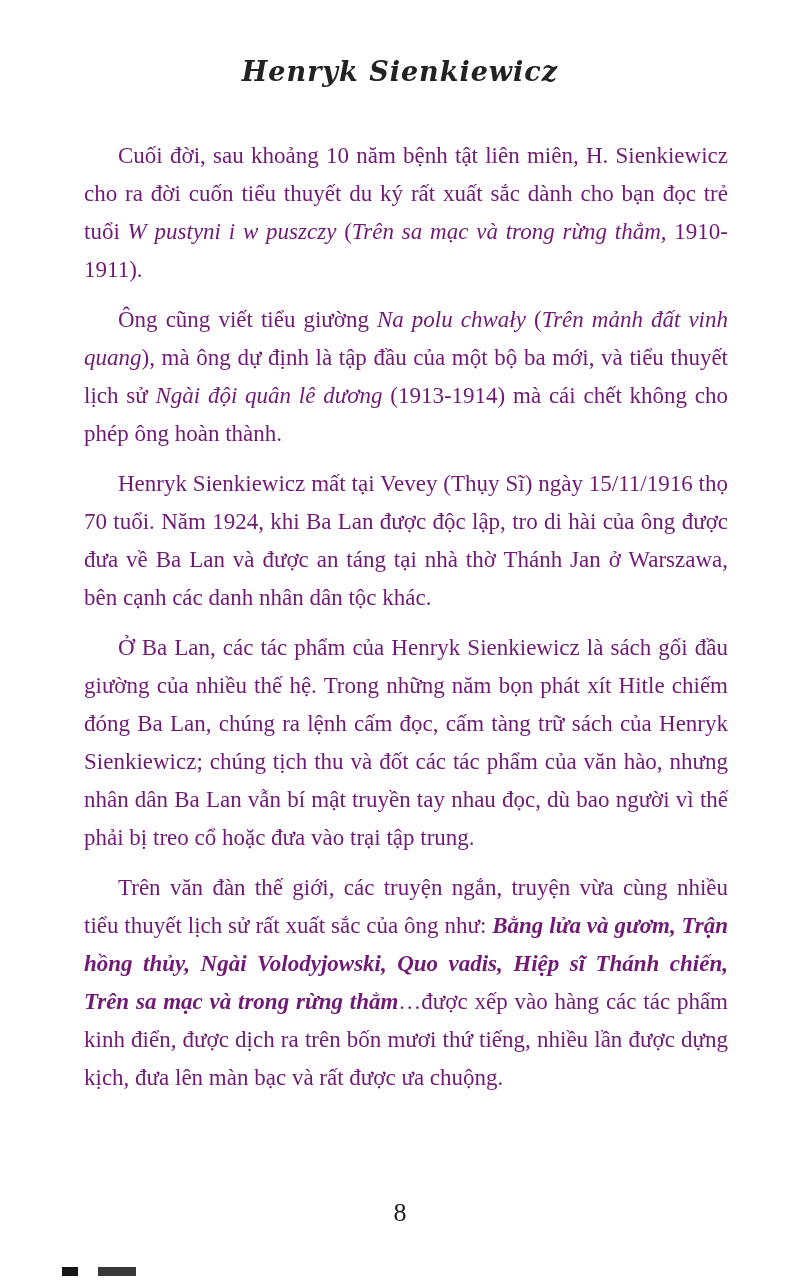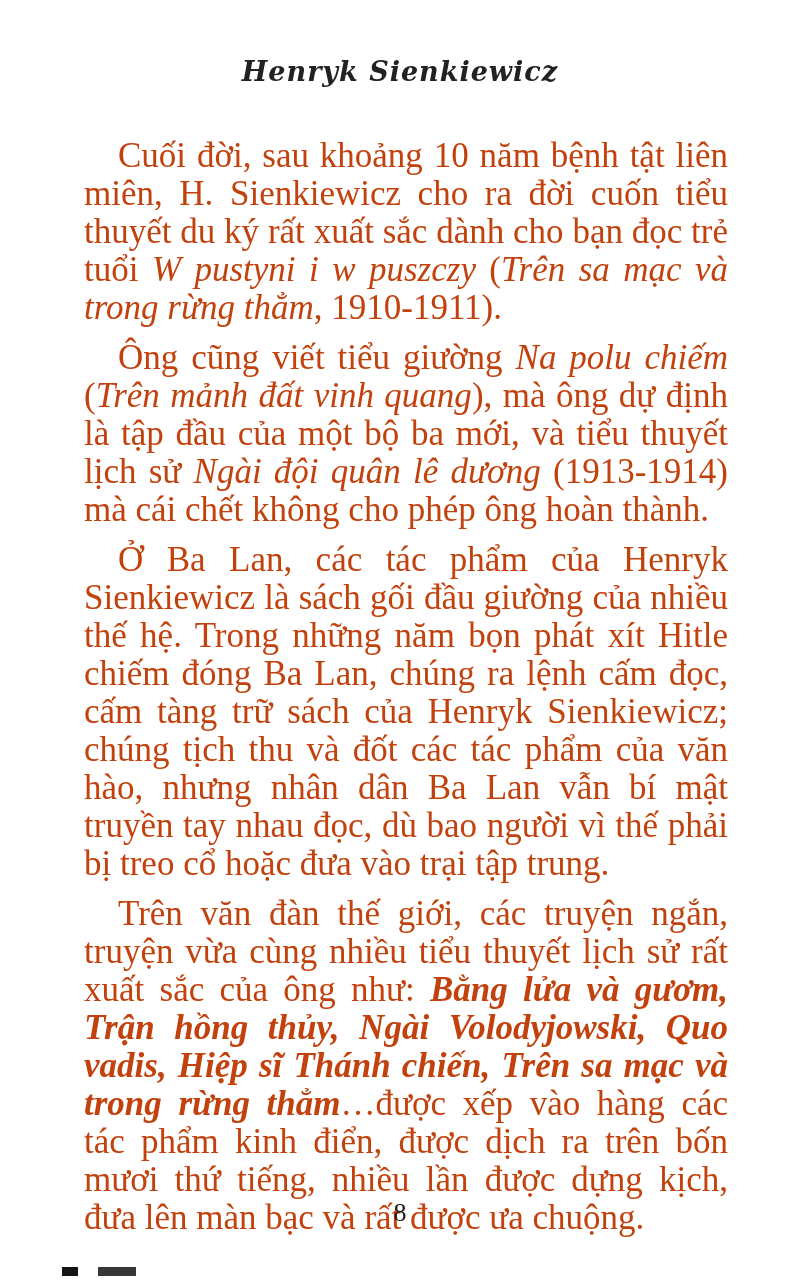--- a/index.html
+++ b/index.html
@@ -25,25 +25,25 @@
     font-weight: bold;
     font-size: 27px;
     letter-spacing: 1px;
     color: #222222;
   }
   .page-body {
     padding: 50px 72px 0 84px;
   }
   .para {
     margin: 0 0 12px 0;
-    font-size: 35px;
+    font-size: 23px;
     line-height: 38px;
     text-align: justify;
     text-indent: 34px;
-    color: #c2410c;
+    color: #701a75;
   }
   .para span { white-space: pre-wrap; }
   .italic { font-style: italic; }
   .bold-italic { font-style: italic; font-weight: bold; }
   .page-number {
     position: absolute;
     bottom: 52px;
     left: 0;
     right: 0;
     text-align: center;
@@ -61,21 +61,22 @@
 </style>
 </head>
 <body>
 
 <div class="page">
 
   <div class="running-head">Henryk Sienkiewicz</div>
 
   <div class="page-body">
       <p class="para"><span>Cuối đời, sau khoảng 10 năm bệnh tật liên miên, H. Sienkiewicz cho ra đời cuốn tiểu thuyết du ký rất xuất sắc dành cho bạn đọc trẻ tuổi </span><span class="italic">W pustyni i w puszczy</span><span> (</span><span class="italic">Trên sa mạc và trong rừng thẳm</span><span>, 1910-1911).</span></p>
-      <p class="para"><span>Ông cũng viết tiểu giường </span><span class="italic">Na polu chiếm</span><span> (</span><span class="italic">Trên mảnh đất vinh quang</span><span>), mà ông dự định là tập đầu của một bộ ba mới, và tiểu thuyết lịch sử </span><span class="italic">Ngài đội quân lê dương</span><span> (1913-1914) mà cái chết không cho phép ông hoàn thành.</span></p>
+      <p class="para"><span>Ông cũng viết tiểu giường </span><span class="italic">Na polu chwały</span><span> (</span><span class="italic">Trên mảnh đất vinh quang</span><span>), mà ông dự định là tập đầu của một bộ ba mới, và tiểu thuyết lịch sử </span><span class="italic">Ngài đội quân lê dương</span><span> (1913-1914) mà cái chết không cho phép ông hoàn thành.</span></p>
+      <p class="para"><span>Henryk Sienkiewicz mất tại Vevey (Thụy Sĩ) ngày 15/11/1916 thọ 70 tuổi. Năm 1924, khi Ba Lan được độc lập, tro di hài của ông được đưa về Ba Lan và được an táng tại nhà thờ Thánh Jan ở Warszawa, bên cạnh các danh nhân dân tộc khác.</span></p>
       <p class="para"><span>Ở Ba Lan, các tác phẩm của Henryk Sienkiewicz là sách gối đầu giường của nhiều thế hệ. Trong những năm bọn phát xít Hitle chiếm đóng Ba Lan, chúng ra lệnh cấm đọc, cấm tàng trữ sách của Henryk Sienkiewicz; chúng tịch thu và đốt các tác phẩm của văn hào, nhưng nhân dân Ba Lan vẫn bí mật truyền tay nhau đọc, dù bao người vì thế phải bị treo cổ hoặc đưa vào trại tập trung.</span></p>
       <p class="para"><span>Trên văn đàn thế giới, các truyện ngắn, truyện vừa cùng nhiều tiểu thuyết lịch sử rất xuất sắc của ông như: </span><span class="bold-italic">Bằng lửa và gươm, Trận hồng thủy, Ngài Volodyjowski, Quo vadis, Hiệp sĩ Thánh chiến, Trên sa mạc và trong rừng thẳm</span><span>…được xếp vào hàng các tác phẩm kinh điển, được dịch ra trên bốn mươi thứ tiếng, nhiều lần được dựng kịch, đưa lên màn bạc và rất được ưa chuộng.</span></p>
     </div>
 
   <div class="page-number">8</div>
 
   <div class="scan-artifact a1"></div>
   <div class="scan-artifact a2"></div>
 
 </div>

